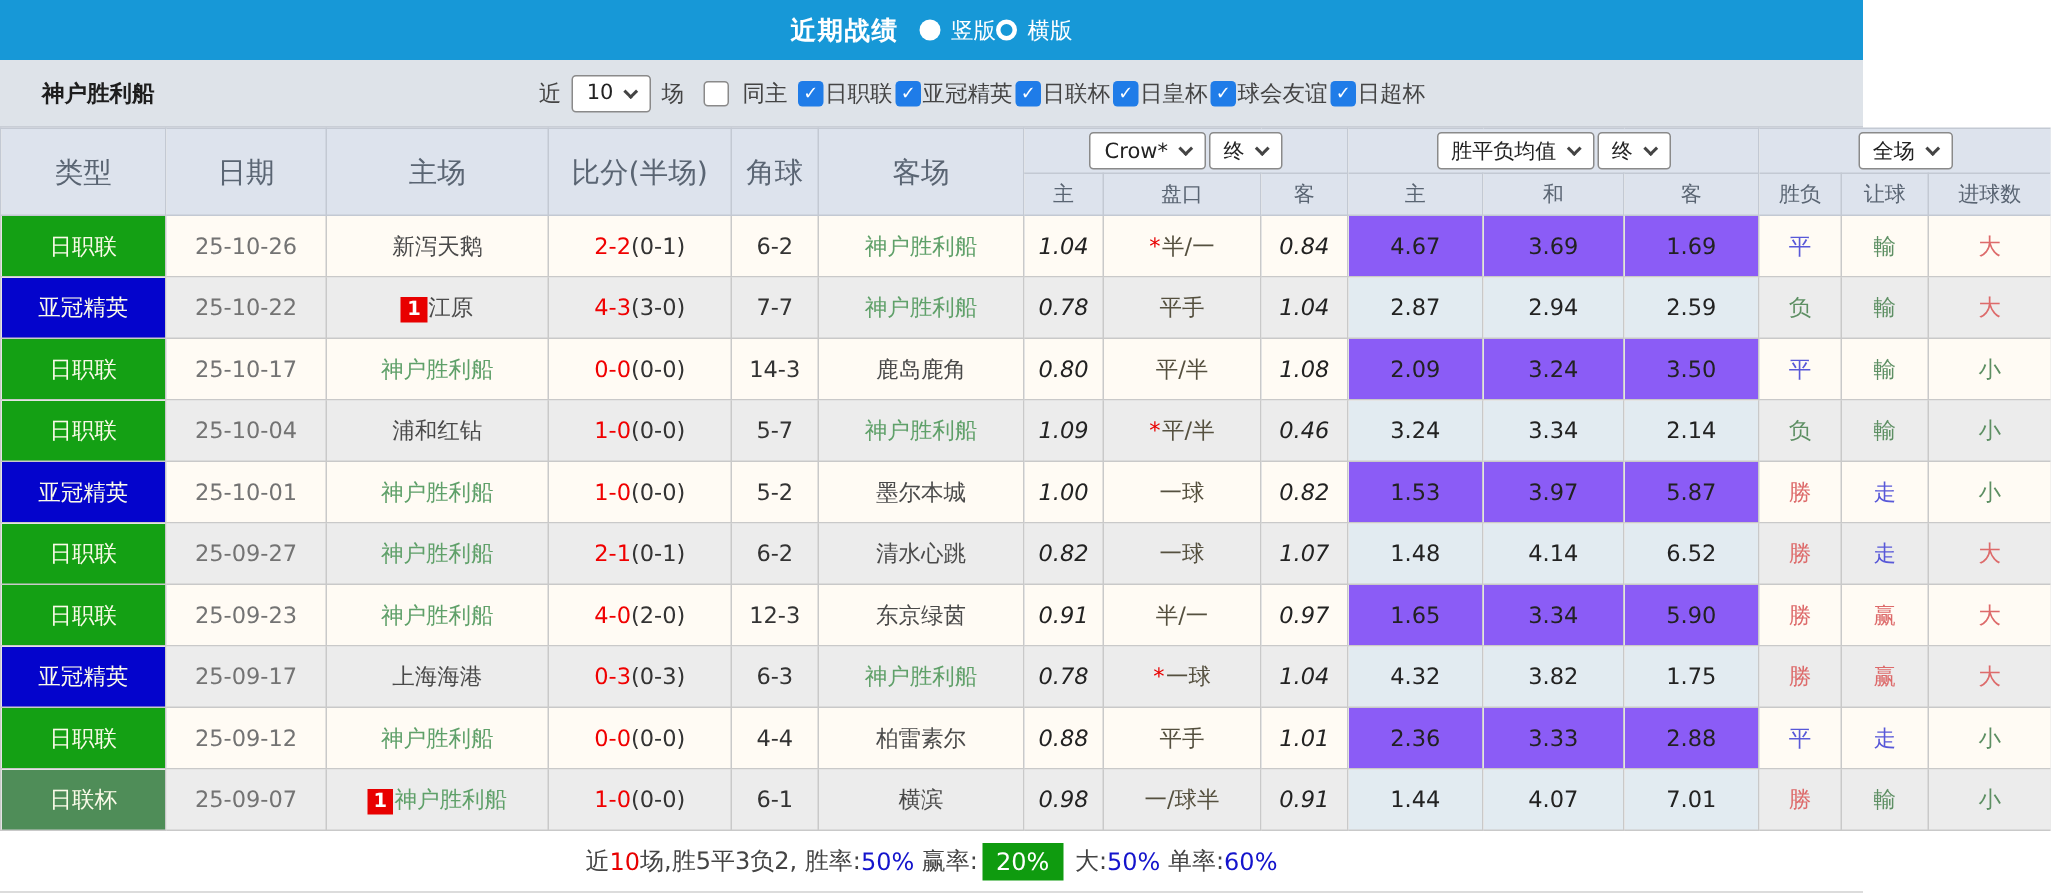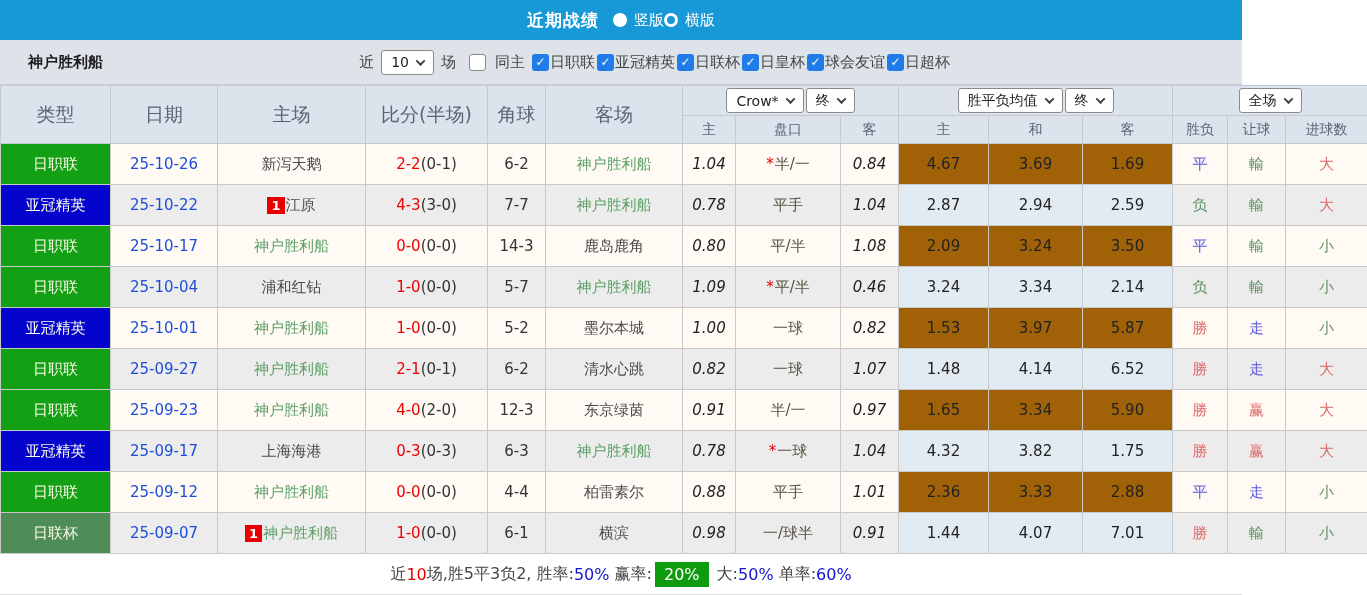--- a/index.html
+++ b/index.html
@@ -33,29 +33,29 @@
   td { border:1px solid #c9c9c9; text-align:center; vertical-align:middle; overflow:hidden; white-space:nowrap; }
   thead td { background:#dde3ed; color:#5a6573; border-color:#c3c9d3; }
   .hdr-main { height:58px; font-size:19px; }
   .hdr-drop { height:30px; border-bottom:none; }
   .hdr-sub td { height:28px; font-size:14px; }
   .drop-wrap { display:flex; align-items:center; justify-content:center; gap:2px; }
 
   tbody tr { height:41px; }
   tr.odd  { background:#fffbf4; }
   tr.even { background:#ececec; }
-  .odd  .euro-cell { background:#a16207; }
+  .odd  .euro-cell { background:#8b5cf6; }
   .even .euro-cell { background:#e2ebf1; }
 
   .type-cell { color:#fbfbe9; font-size:15px; }
   .type-jleague { background:#14a014; }
   .type-acl    { background:#0404cc; }
   .type-levain { background:#4f8d58; }
 
-  .date-cell { color:#1d4ed8; }
+  .date-cell { color:#737373; }
   .tname.self { color:#5fa069; }
   .tname.opp  { color:#4a4a4a; }
   .rank-badge { display:inline-block; background:#e80000; color:#fff; font-size:13px; font-weight:bold; padding:1px 4px; margin-right:1px; line-height:15px; }
   .score-main { color:#f00000; }
   .score-half { color:#333; }
   .corner-cell { color:#333; }
   .odds-cell { color:#222;font-style:italic; }
   .line-cell { color:#55503f; }
   .line-cell .star { color:#e80000; margin-right:1px; }
   .euro-cell { color:#222; }

